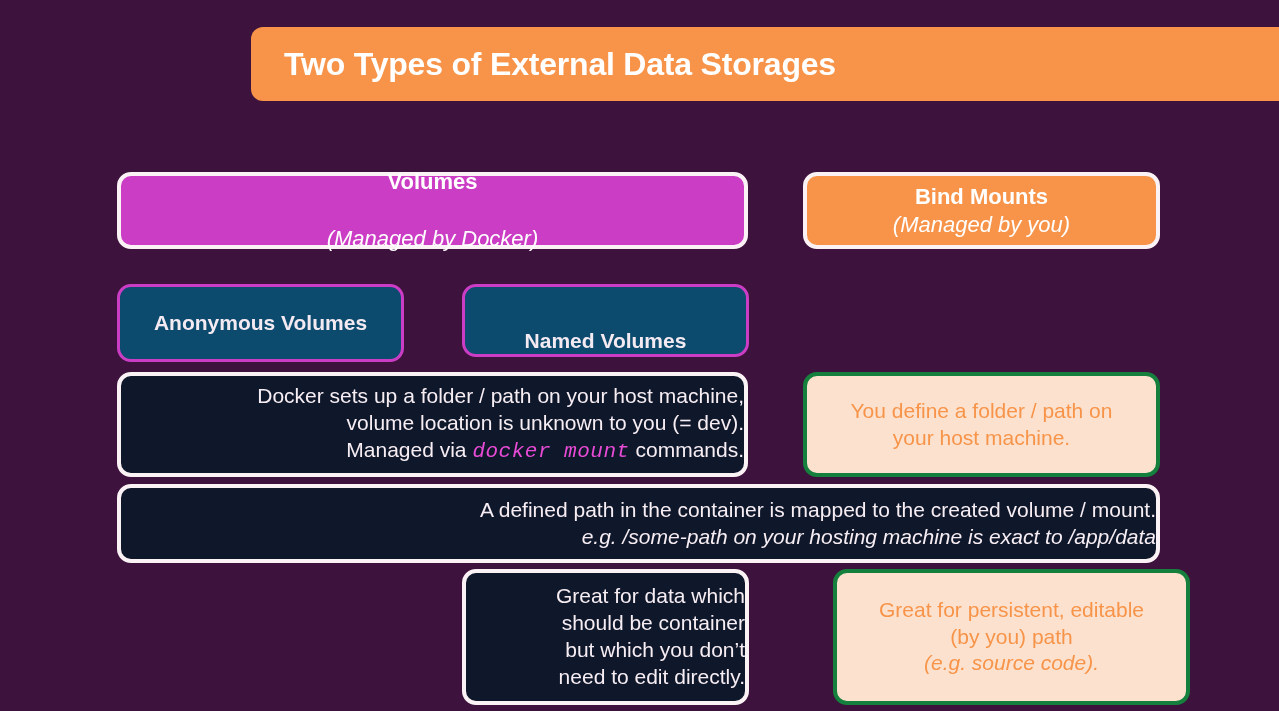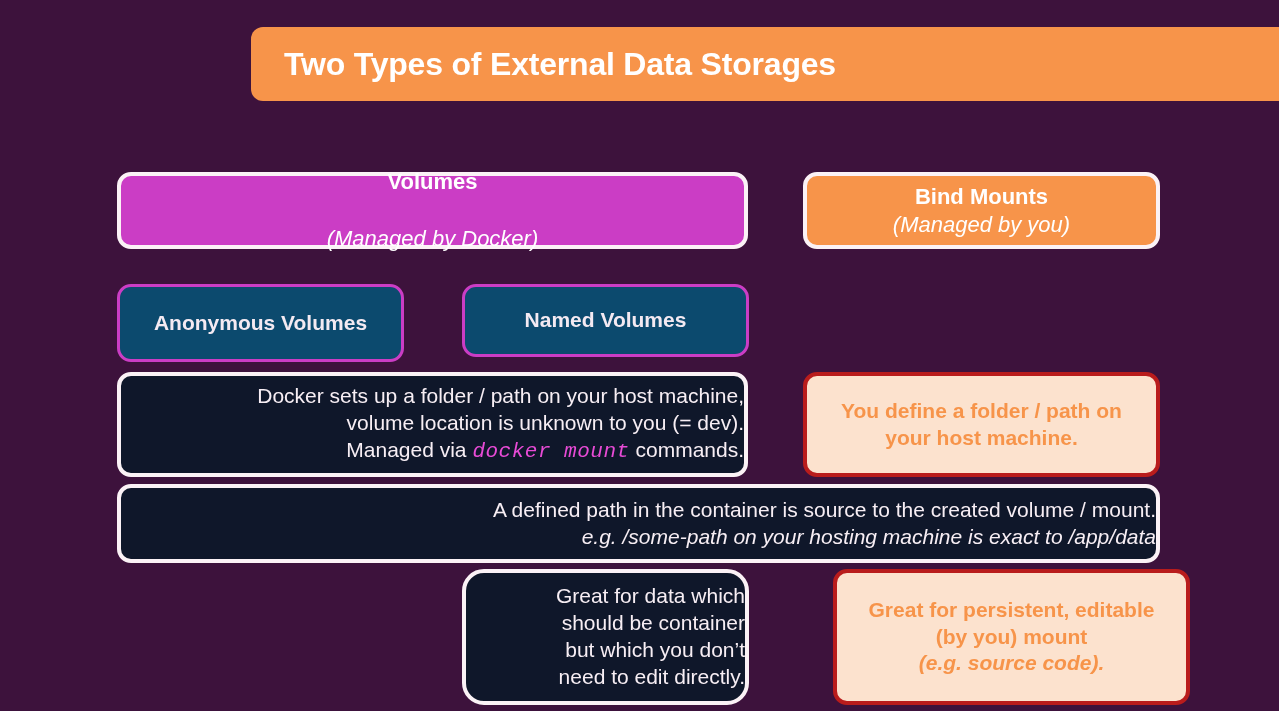--- a/index.html
+++ b/index.html
@@ -69,42 +69,41 @@
     margin-top: 12px;
   }
   .box--white-outline {
     background: #0f172a;
     border: 4px solid #FBF2F6;
     color: #F7EEF4;
     align-items: flex-end;
   }
   .box--cream {
     background: #FCE2CE;
-    border: 4px solid #b91c1c;
+    border: 4px solid #15803d;
     color: #F7944A;
-    font-weight: bold;
   }
 
   .line { display: block; }
   .line.italic { font-style: italic; }
   .line.bold { font-weight: bold; }
 
   
   #box-volumes     { left: 117px;  top: 172px; width: 631px; height: 77px; }
   #box-bind-mounts { left: 803px;  top: 172px; width: 357px; height: 77px; }
 
   #box-anonymous   { left: 117px;  top: 272px; width: 287px; height: 78px; }
-  #box-named       { left: 462px;  top: 272px; width: 287px; height: 73px; }
+  #box-named       { left: 462px;  top: 272px; width: 287px; height: 73px; justify-content: flex-end; }
 
   #box-docker-desc { left: 117px;  top: 372px; width: 631px; height: 105px; }
   #box-you-define  { left: 803px;  top: 372px; width: 357px; height: 105px; }
 
   #box-defined-path{ left: 117px;  top: 484px; width: 1043px; height: 79px; }
 
-  #box-great-data  { left: 462px;  top: 569px; width: 287px; height: 136px; border-radius: 22px; }
+  #box-great-data  { left: 462px;  top: 569px; width: 287px; height: 136px; }
   #box-great-edit  { left: 833px;  top: 569px; width: 357px; height: 136px; text-align: right; }
 
   
   #box-volumes .line, #box-bind-mounts .line { font-size: 22px; }
   #box-volumes .line.bold, #box-bind-mounts .line.bold { margin-bottom: 2px; }
 
   #box-anonymous .line, #box-named .line {
     font-size: 21px;
     font-weight: bold;
   }
@@ -154,28 +153,28 @@
   <span class="line">volume location is unknown to you (= dev).</span>
   <span class="line"><span>Managed via </span><span class="code">docker mount</span><span> commands.</span></span>
 </div>
 
 <div id="box-you-define" class="box box--cream">
   <span class="line">You define a folder / path on</span>
   <span class="line">your host machine.</span>
 </div>
 
 <div id="box-defined-path" class="box box--white-outline">
-  <span class="line">A defined path in the container is source to the created volume / mount.</span>
+  <span class="line">A defined path in the container is mapped to the created volume / mount.</span>
   <span class="line italic">e.g. /some-path on your hosting machine is exact to /app/data</span>
 </div>
 
 <div id="box-great-data" class="box box--white-outline">
   <span class="line">Great for data which</span>
   <span class="line">should be container</span>
   <span class="line">but which you don’t</span>
   <span class="line">need to edit directly.</span>
 </div>
 
 <div id="box-great-edit" class="box box--cream">
   <span class="line">Great for persistent, editable</span>
-  <span class="line">(by you) mount</span>
+  <span class="line">(by you) path</span>
   <span class="line italic">(e.g. source code).</span>
 </div>
 
 </body></html>

